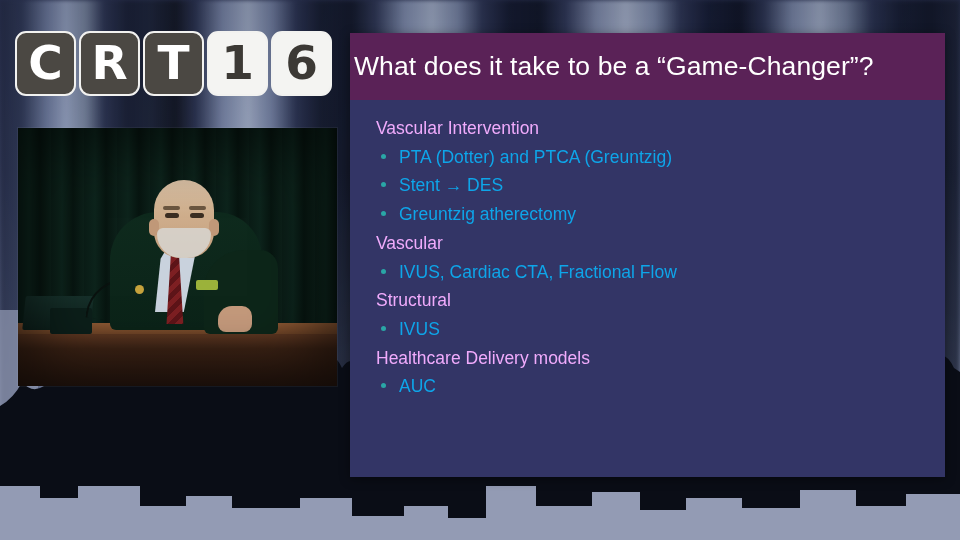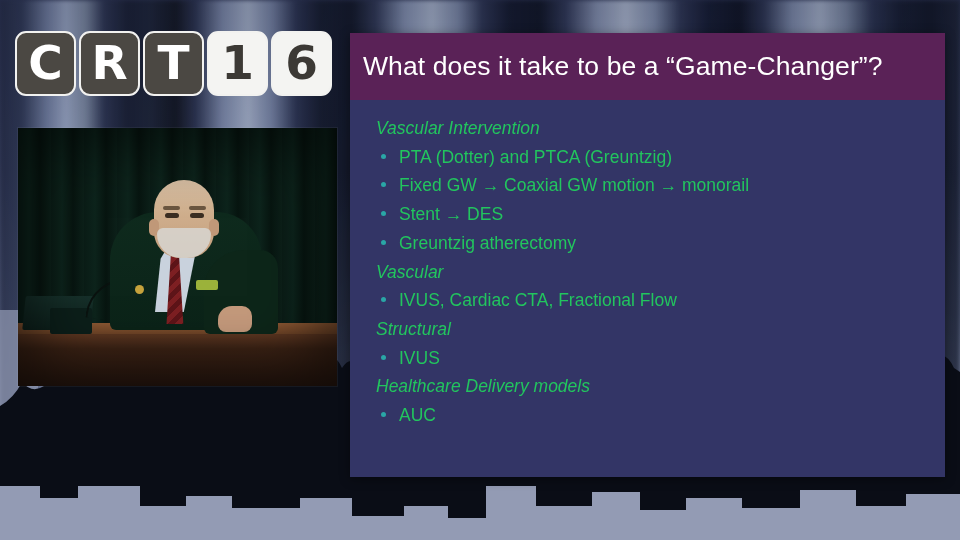--- a/index.html
+++ b/index.html
@@ -165,58 +165,57 @@
   .slide {
     position:absolute; left:350px; top:33px;
     width:595px; height:444px;
     z-index:5;
     box-shadow:0 2px 10px rgba(0,0,0,0.4);
   }
   .slide-header {
     height:67px;
     background:#5a2257;
     display:flex; align-items:center;
-    padding-left:13px;
+    padding-left:4px;
   }
   .slide-title {
     color:#ffffff;
     font-size:26.5px;
     font-weight:normal;
     letter-spacing:0.1px;
     white-space:nowrap;
   }
   .slide-body {
     height:377px;
     background:#333566;
     padding:14px 0 0 26px;
   }
   .sec-head {
-    color:#22c55e;
+    color:#f0abfc;
     font-size:17.5px;
     line-height:28.7px;
     white-space:nowrap;
-    font-style:italic;
   }
   .bullet {
     display:flex; align-items:baseline;
     line-height:28.7px;
     white-space:nowrap;
   }
   .bullet .dot {
     display:inline-block;
     width:5px; height:5px;
     background:#2aa6a6;
     border-radius:50%;
     margin-right:13px;
     margin-left:5px;
     flex:0 0 auto;
     position:relative; top:-4px;
   }
   .bullet .btxt {
-    color:#22c55e;
+    color:#0ea5e9;
     font-size:17.5px;
   }
 </style>
 </head>
 <body>
 
 <div id="stage">
 
   <div class="bg-sky"></div>
   <div class="bg-columns"></div>
@@ -297,24 +296,20 @@
     </div>
     <div class="slide-body">
 
       <div class="sec-head">Vascular Intervention</div>
       <div class="bullet">
         <span class="dot"></span>
         <span class="btxt">PTA (Dotter)  and PTCA (Greuntzig)</span>
       </div>
       <div class="bullet">
         <span class="dot"></span>
-        <span class="btxt">Fixed GW → Coaxial GW motion → monorail</span>
-      </div>
-      <div class="bullet">
-        <span class="dot"></span>
         <span class="btxt">Stent →  DES</span>
       </div>
       <div class="bullet">
         <span class="dot"></span>
         <span class="btxt">Greuntzig atherectomy</span>
       </div>
 
       <div class="sec-head">Vascular</div>
       <div class="bullet">
         <span class="dot"></span>

